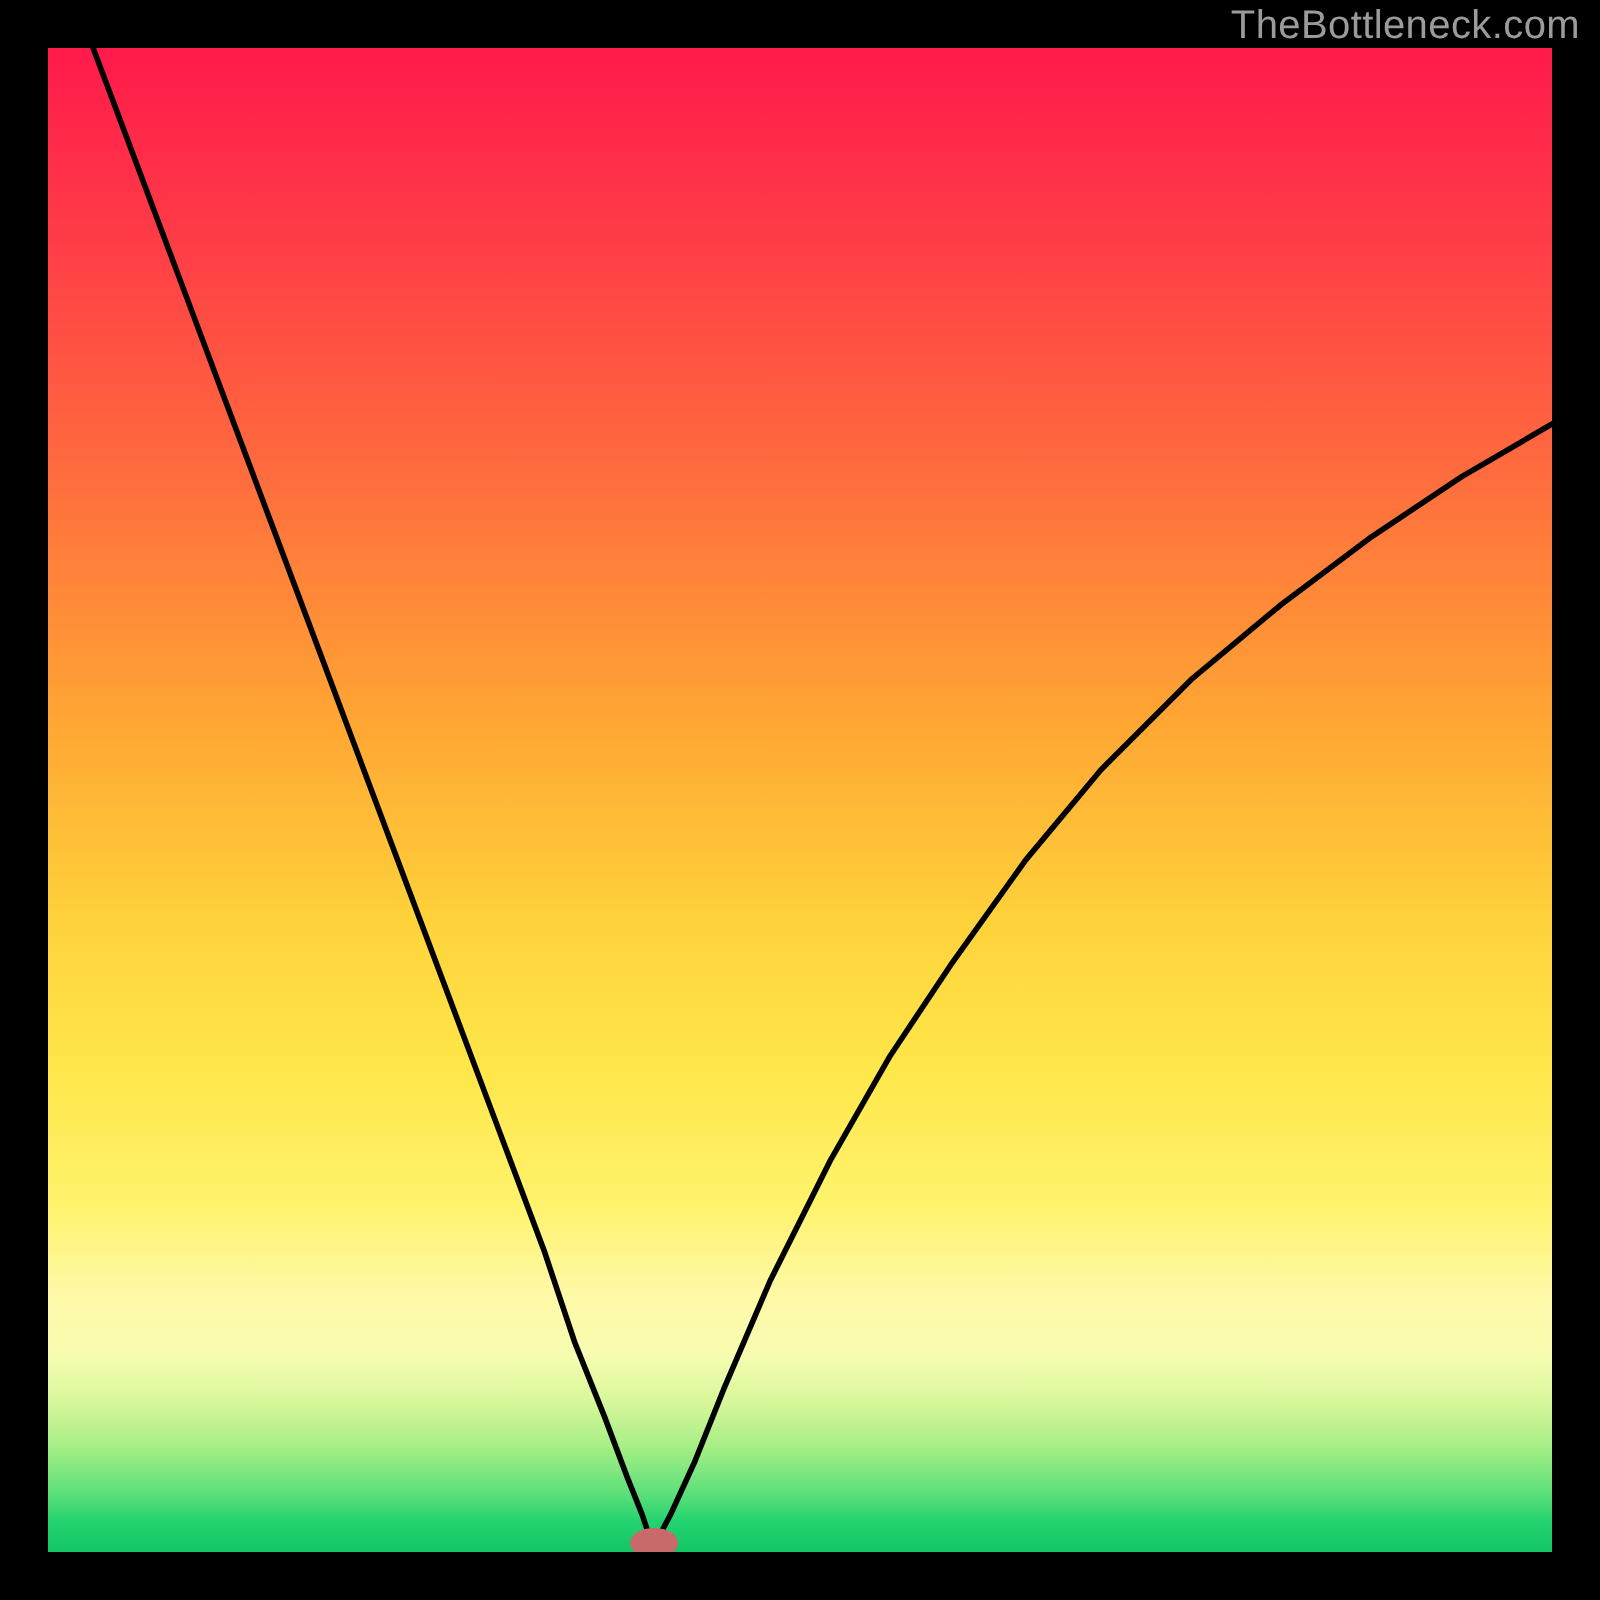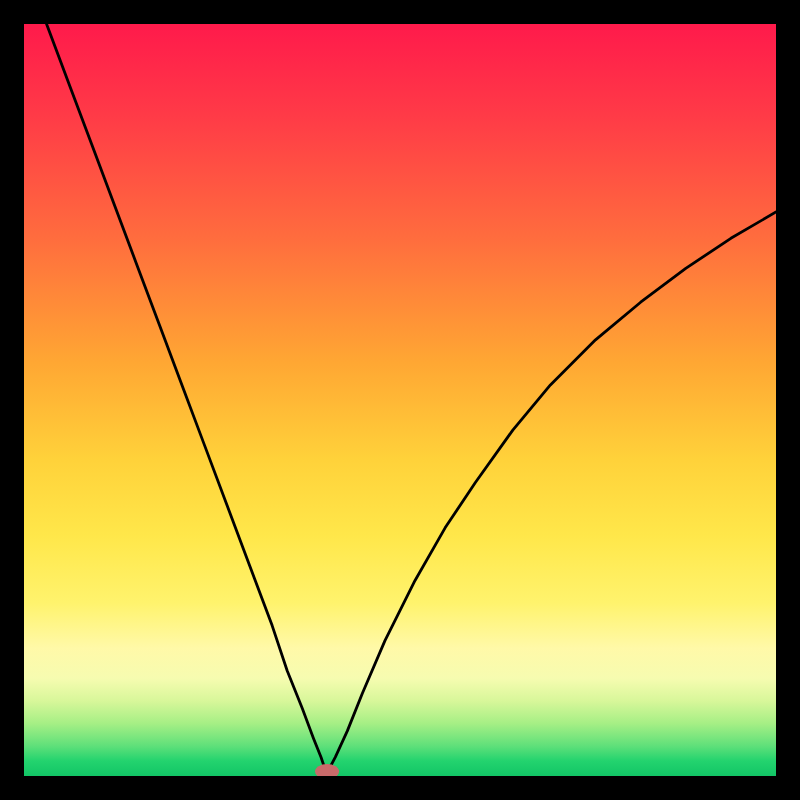--- a/index.html
+++ b/index.html
@@ -65,20 +65,21 @@
     letter-spacing: 0.2px;
     font-weight: 400;
     user-select: none;
   }
 </style>
 </head>
 <body>
 
 <div class="frame">
 
+  <div class="watermark">TheBottleneck.com</div>
 
   <div class="plot-wrap">
     <div class="plot-bg"></div>
 
     <svg class="curve-svg" viewBox="0 0 100 100" preserveAspectRatio="none">
       <path id="curve-path" fill="none" stroke="#000" stroke-width="2.8" stroke-linejoin="round" stroke-linecap="round" vector-effect="non-scaling-stroke" d="M3.00 0.00 L6.00 8.00 L9.00 16.00 L12.00 24.00 L15.00 32.00 L18.00 40.00 L21.00 48.00 L24.00 56.00 L27.00 64.00 L30.00 72.00 L33.00 80.00 L35.00 86.00 L37.00 91.00 L38.50 95.00 L39.50 97.50 L40.00 99.00 L40.60 99.00 L41.40 97.50 L43.00 94.00 L45.00 89.00 L48.00 82.00 L52.00 74.00 L56.00 67.00 L60.00 61.00 L65.00 54.00 L70.00 48.00 L76.00 42.00 L82.00 37.00 L88.00 32.50 L94.00 28.50 L100.00 25.00"></path>
       <ellipse id="marker-ellipse" class="marker-ellipse" cx="40.3" cy="99.4" rx="1.6" ry="1" style="fill: rgb(200, 106, 106);"></ellipse>
     </svg>
   </div>
 

